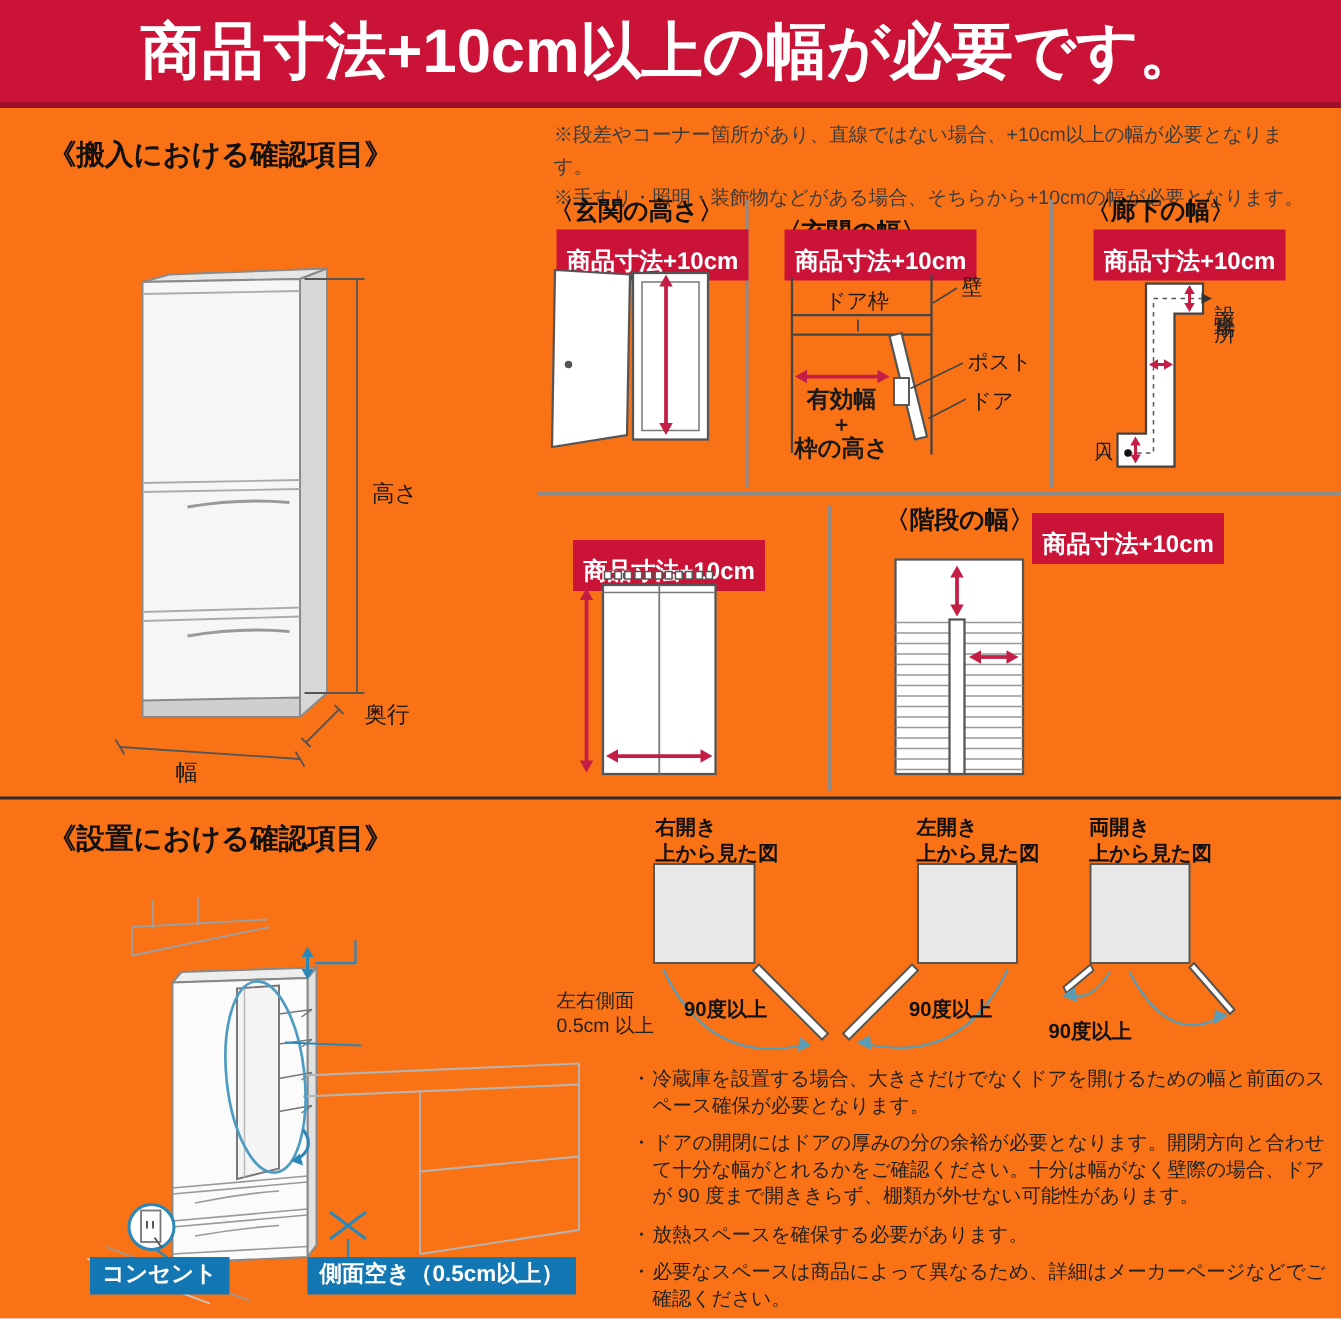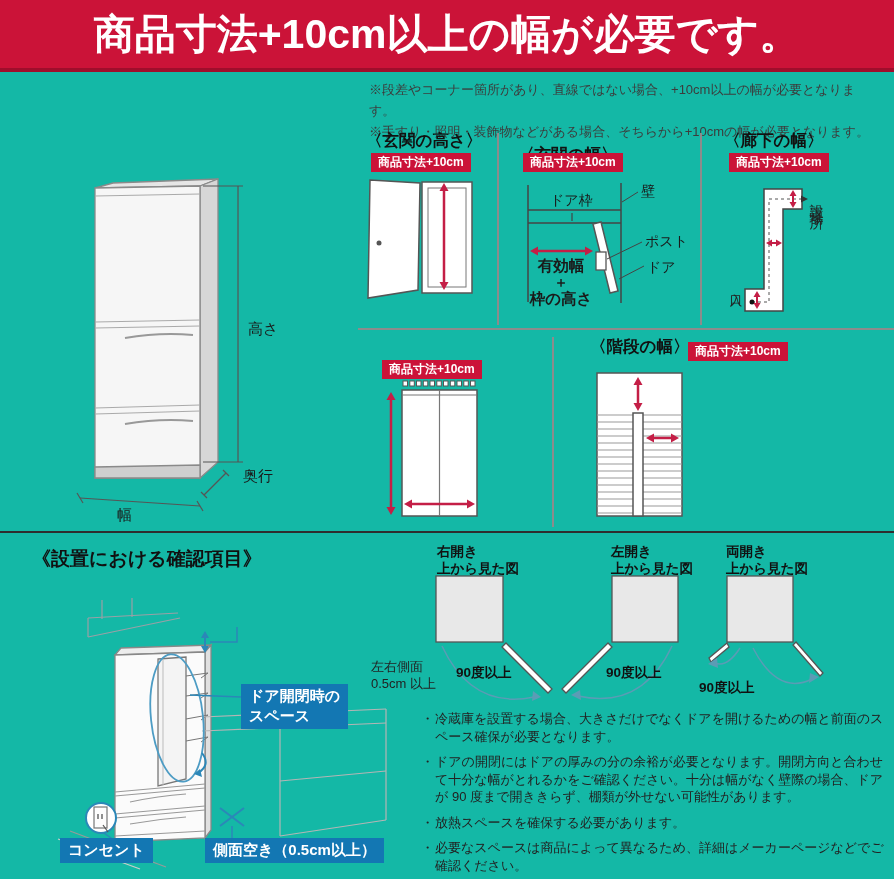--- a/index.html
+++ b/index.html
@@ -1,29 +1,29 @@
 <!DOCTYPE html>
 <html><head>
 <meta charset="utf-8">
 <style>
   html,body{margin:0;padding:0;background:#fff;}
-  #page{position:relative;width:894px;height:879px;background:#14b8a6;overflow:hidden;
+  #page{position:relative;width:894px;height:879px;background:#f97316;overflow:hidden;
         font-family:"Liberation Sans",sans-serif;color:#1a1a1a;text-decoration:underline;}
   .abs{position:absolute;}
   
   .header{left:0;top:0;width:894px;height:68px;background:#cb1338;border-bottom:4px solid #9f0e2c;
           color:#fff;font-weight:bold;font-size:41px;line-height:68px;text-align:center;
           letter-spacing:0px;white-space:nowrap;}
   
   .notes{left:369px;top:79px;width:505px;font-size:13px;line-height:21px;color:#3c3c3c;}
   .h1{font-size:19px;font-weight:bold;color:#111;white-space:nowrap;}
   .h2{font-size:17px;font-weight:bold;color:#111;white-space:nowrap;}
   .h3{font-size:16.5px;font-weight:bold;color:#111;white-space:nowrap;}
-  .badge{position:absolute;background:#cb1338;color:#fff;font-weight:bold;font-size:12px;
-         line-height:1;padding:3px 7px 4px;white-space:nowrap;}
+  .badge{position:absolute;background:#cb1338;color:#fff;font-weight:bold;font-size:16px;
+         line-height:1;padding:14px 7px 4px;white-space:nowrap;}
   .vline{position:absolute;width:1.5px;background:#8c8c8c;}
   .hline{position:absolute;height:1.5px;background:#8c8c8c;}
   .secline{position:absolute;height:2px;background:#2e2e2e;left:0;width:894px;}
   .vtext{position:absolute;writing-mode:vertical-rl;text-orientation:upright;color:#222;}
   .blabel{position:absolute;background:#1377b3;color:#fff;font-weight:bold;font-size:15px;
           line-height:20px;padding:2px 8px 3px;white-space:nowrap;}
   .sidenote{position:absolute;font-size:13px;line-height:16.5px;color:#222;white-space:nowrap;}
   .viewtitle{position:absolute;font-size:13.5px;font-weight:bold;line-height:17px;color:#111;white-space:nowrap;}
   .angle{position:absolute;font-size:13.5px;font-weight:bold;color:#111;white-space:nowrap;}
   .bullets{position:absolute;left:421px;top:710px;width:470px;font-size:13px;line-height:17.5px;color:#222;}
@@ -39,20 +39,21 @@
 
   <div class="abs header">
     <span>商品寸法+10cm以上の幅が必要です。</span>
   </div>
 
   <div class="abs notes">
     <div>※段差やコーナー箇所があり、直線ではない場合、+10cm以上の幅が必要となります。</div>
     <div>※手すり・照明・装飾物などがある場合、そちらから+10cmの幅が必要となります。</div>
   </div>
 
+  <div class="abs h1" style="left:32px;top:90px;">《搬入における確認項目》</div>
 
   <div class="abs h2" style="left:90px;top:144px;margin-top:44px;">〈商品の寸法〉</div>
 
   <svg style="left:55px;top:162px;" width="290" height="362" viewBox="0 0 290 362">
     <g stroke="#8a8a8a" stroke-width="1.3">
       <polygon points="40,26 145,24 163,17 58,21" fill="#e6e6e6"></polygon>
       <polygon points="145,24 163,17 163,300 145,316" fill="#d7d7d7"></polygon>
       <polygon points="40,26 145,24 145,316 40,316" fill="#f6f6f6"></polygon>
       <polygon points="40,305 145,303 145,316 40,316" fill="#cfcfcf"></polygon>
     </g>
@@ -282,24 +283,20 @@
       <circle cx="51" cy="223" r="15" fill="#fff" stroke="#2b87b8" stroke-width="2"></circle>
       <rect x="44" y="212" width="13" height="21" fill="#fdfdfd" stroke="#777" stroke-width="1.2"></rect>
       <line x1="48" y1="219" x2="48" y2="224" stroke="#555" stroke-width="1.3"></line>
       <line x1="52" y1="219" x2="52" y2="224" stroke="#555" stroke-width="1.3"></line>
       <line x1="53" y1="230" x2="58" y2="237" stroke="#555" stroke-width="1.2"></line>
       <line x1="54" y1="238" x2="68" y2="248" stroke="#2b87b8" stroke-width="1.5"></line>
     </g>
     <line x1="191" y1="102" x2="140" y2="100" stroke="#2b87b8" stroke-width="1.5"></line>
   </svg>
 
-  <div class="blabel" style="left:241px;top:684px;">
-    <div>ドア開閉時の</div>
-    <div>スペース</div>
-  </div>
   <div class="blabel" style="left:60px;top:838px;">コンセント</div>
   <div class="blabel" style="left:205px;top:838px;">側面空き（0.5cm以上）</div>
 
   <div class="sidenote" style="left:371px;top:659px;">
     <div>左右側面</div>
     <div>0.5cm 以上</div>
   </div>
 
   <div class="viewtitle" style="left:437px;top:543px;">
     <div>右開き</div>

